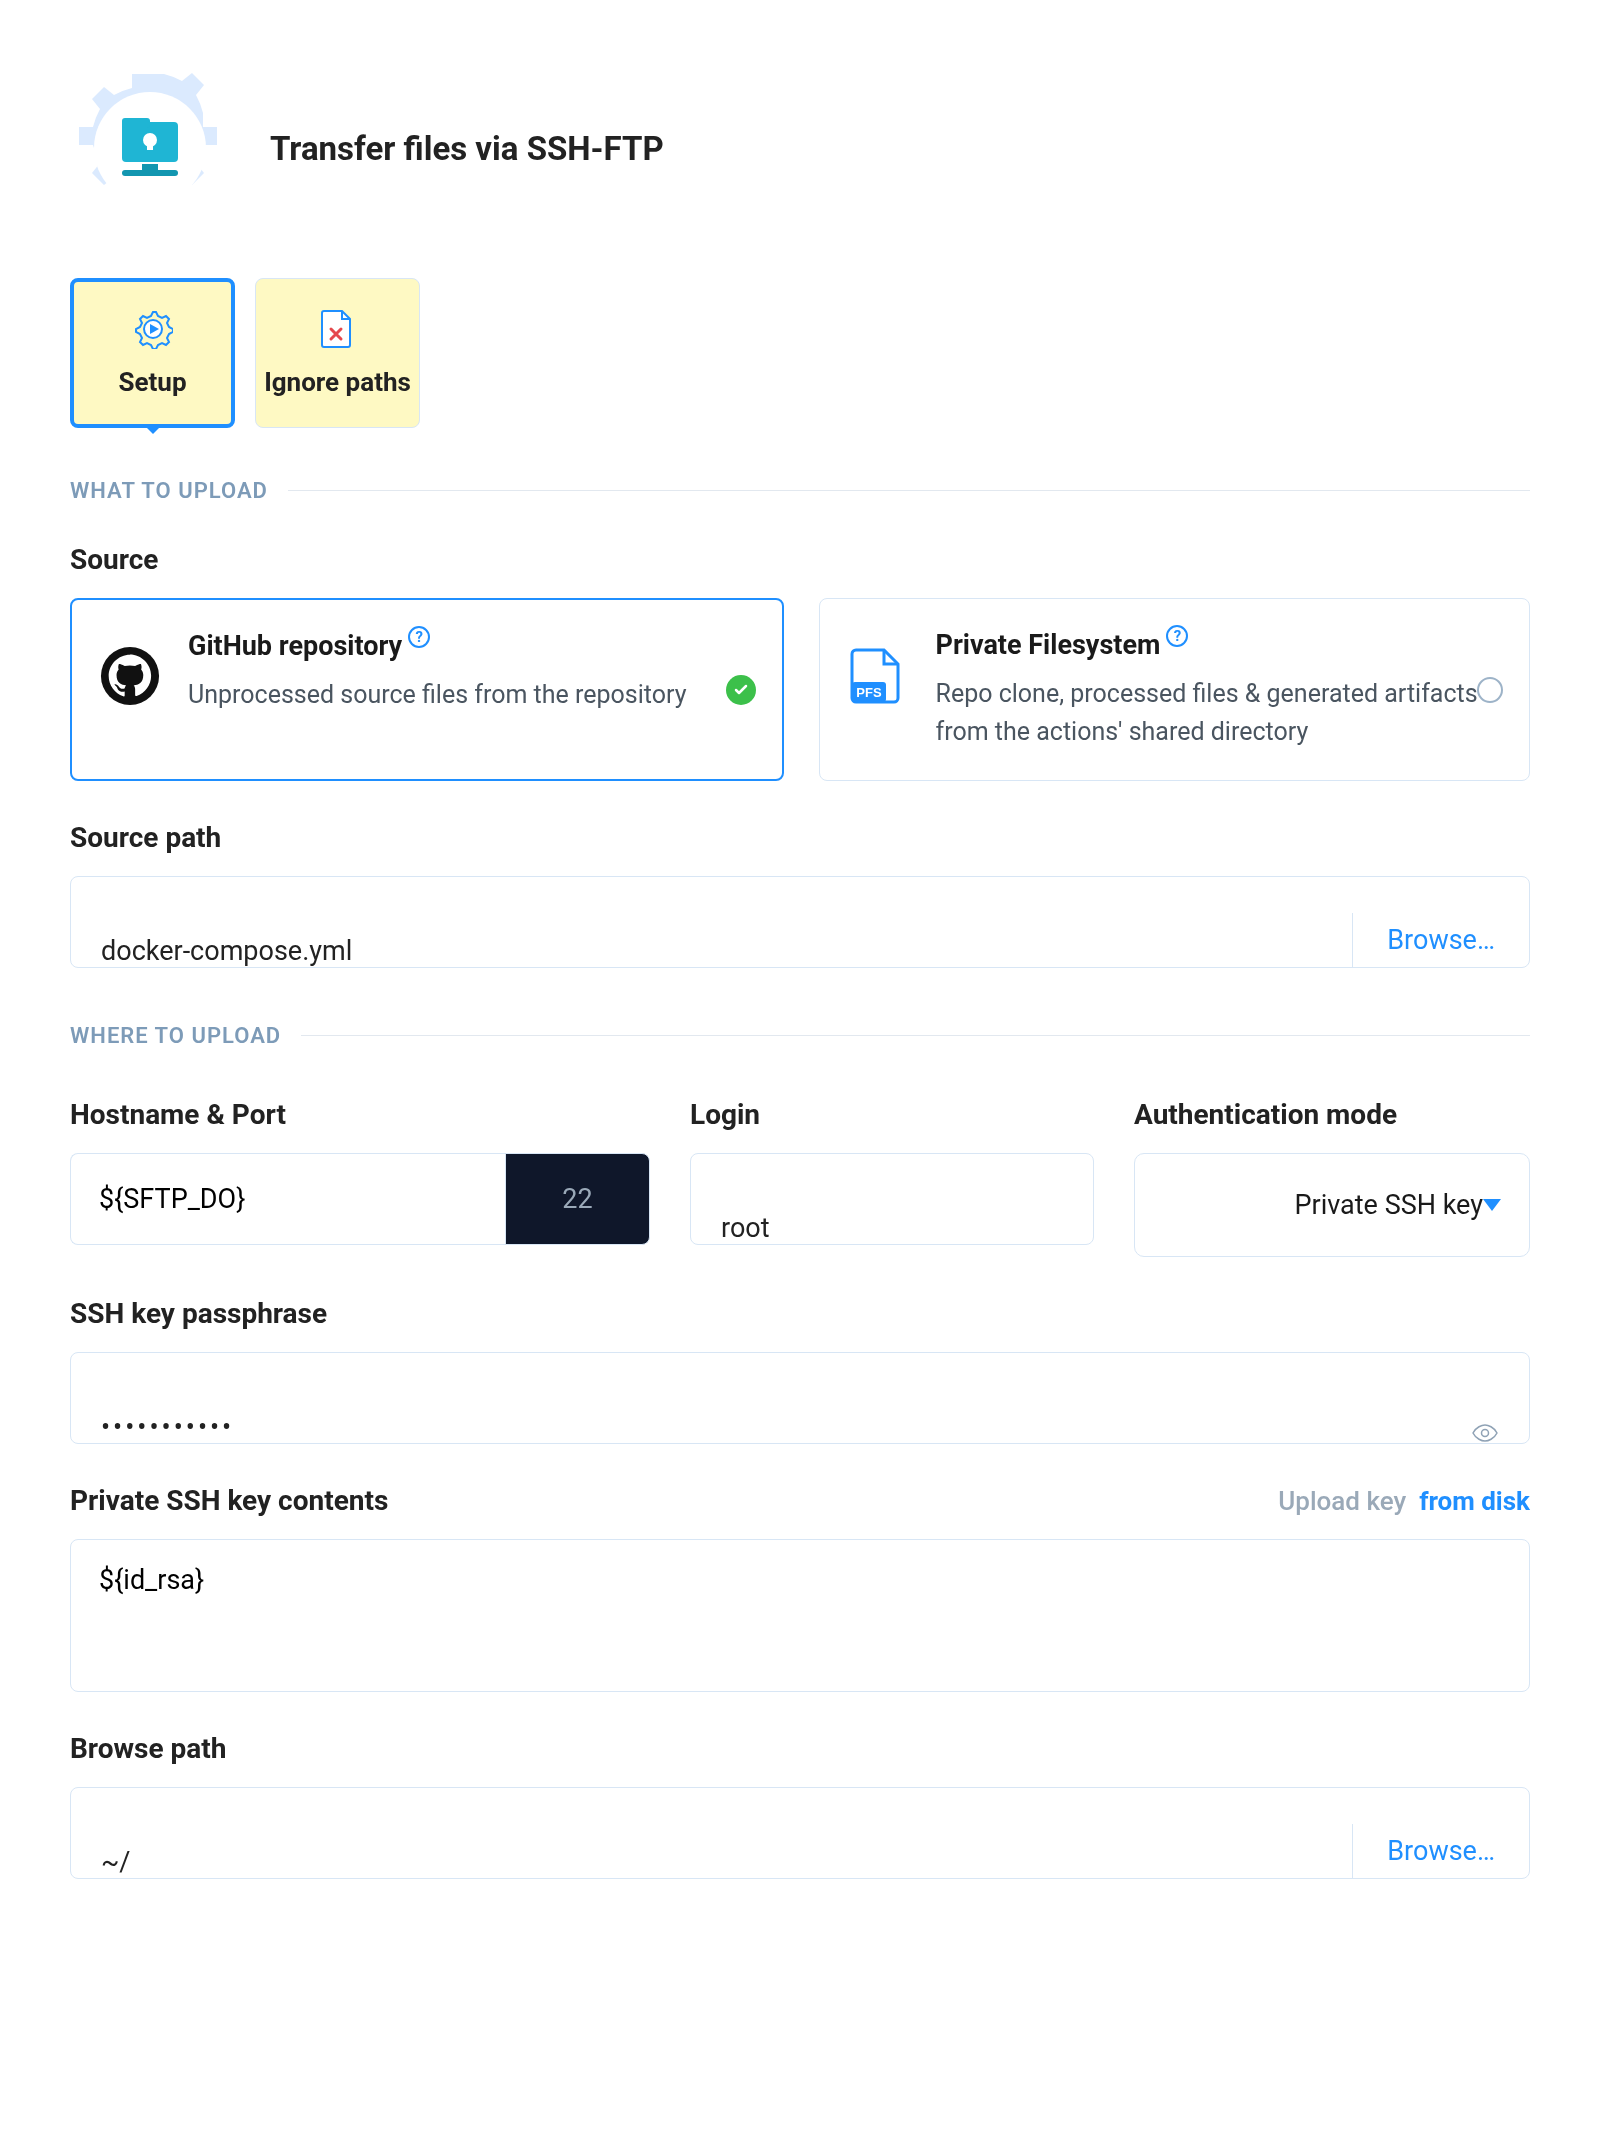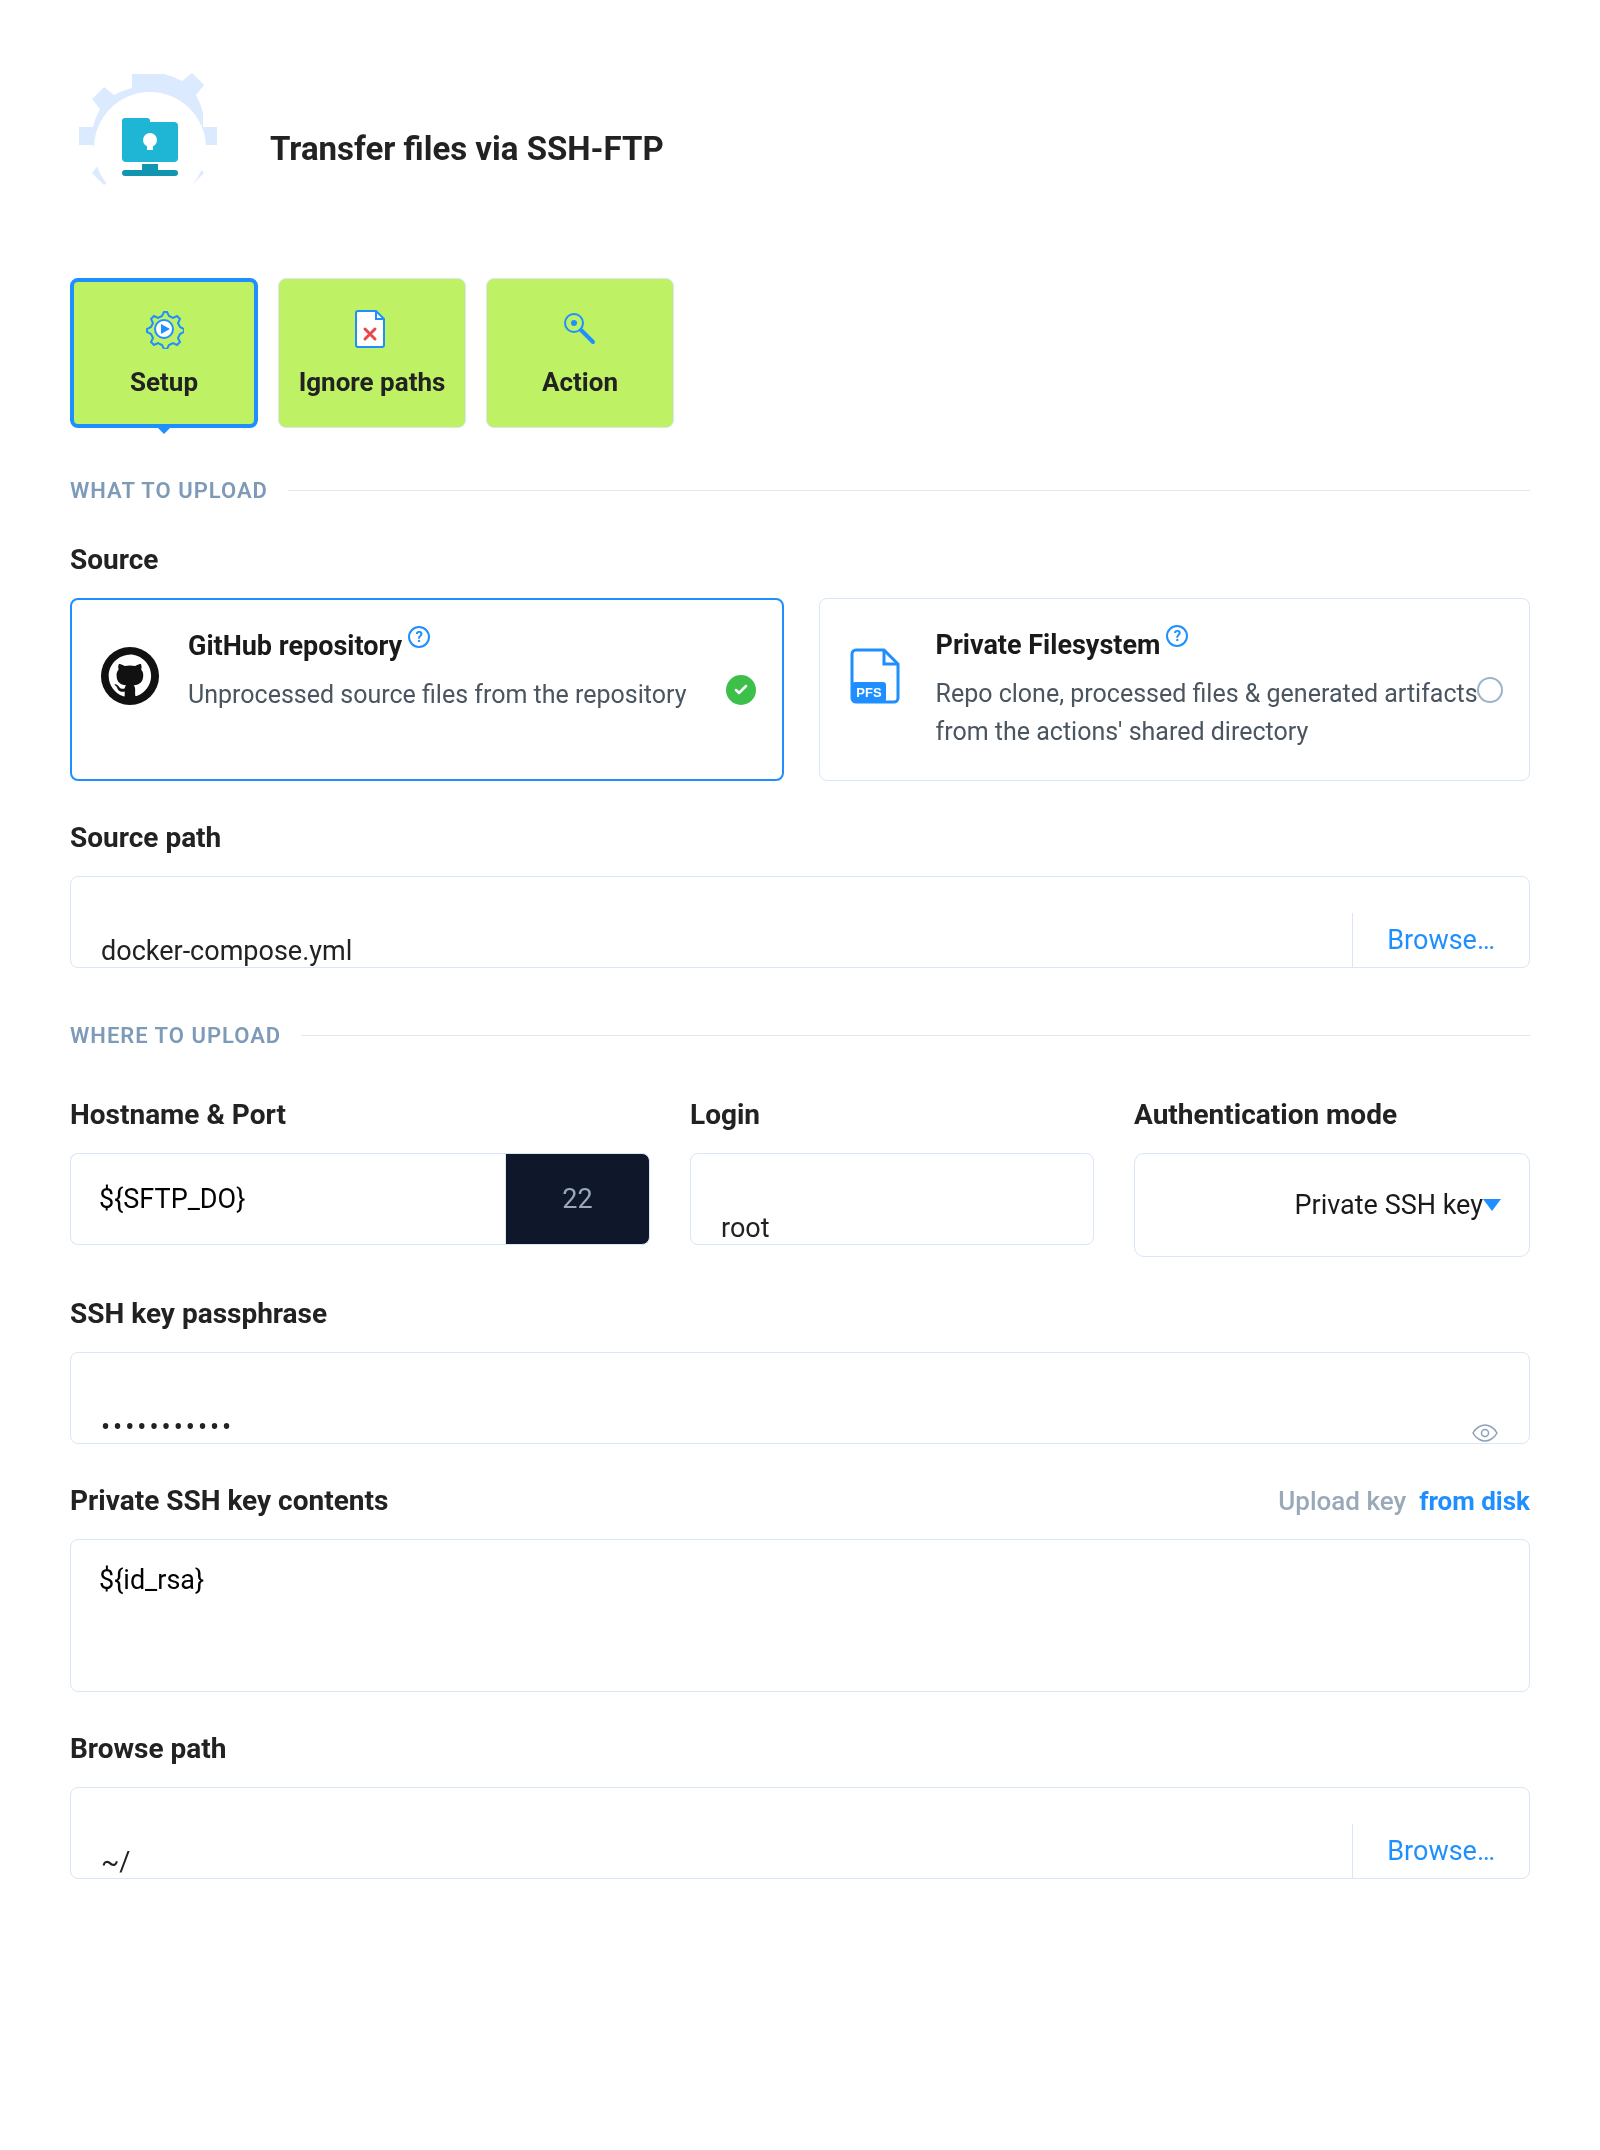--- a/index.html
+++ b/index.html
@@ -8,25 +8,25 @@
     background: #fff;
     color: #1a1a1a;
     padding: 60px 70px;
     width: 1600px;
   }
   .header-row { display: flex; align-items: center; gap: 40px; margin: 8px 0 50px 0;}
   .gear-badge { width: 160px; height: 160px; position: relative; display:flex; align-items:center; justify-content:center; }
   .page-title { font-size: 33px; font-weight: 700; color: #222; }
   .tabs { display: flex; gap: 20px; margin-bottom: 50px; }
   .tab {
-    width: 188px; height: 150px;
+    width: 165px; height: 150px;
     border: 1.5px solid #d8e6f5; border-radius: 8px;
     display: flex; flex-direction: column; align-items: center; justify-content: center;
     gap: 18px; font-size: 26px; font-weight: 700; color: #222;
-    cursor: pointer; position: relative; background:#bef264;
+    cursor: pointer; position: relative; background:#fef9c3;
   }
   .tab.active { border: 4px solid #1f8fff; }
   .tab.active::after {
     content: ""; position: absolute; bottom: -10px; left: 50%; transform: translateX(-50%);
     width: 0; height: 0; border-left: 10px solid transparent; border-right: 10px solid transparent;
     border-top: 10px solid #1f8fff;
   }
   .tab .icon { height: 40px; display:flex; align-items:center; justify-content:center;}
   .section-label {
     font-size: 22px; font-weight: 600; letter-spacing: 1px; color: #7d9bb8;
@@ -118,30 +118,20 @@
   <div class="tab">
     <span class="icon">
       <svg width="36" height="40" viewBox="0 0 36 40">
           <path d="M4 2h18l8 8v26a2 2 0 0 1-2 2H4a2 2 0 0 1-2-2V4a2 2 0 0 1 2-2z" fill="#fff" stroke="#1f8fff" stroke-width="2"></path>
           <path d="M22 2v8h8" fill="none" stroke="#1f8fff" stroke-width="2"></path>
           <path d="M11 20l10 10M21 20l-10 10" stroke="#e5484d" stroke-width="3" stroke-linecap="round"></path>
         </svg>
     </span>
     <span>Ignore paths</span>
   </div>
-  <div class="tab">
-    <span class="icon">
-      <svg width="40" height="40" viewBox="0 0 40 40">
-          <circle cx="14" cy="14" r="9" fill="none" stroke="#1f8fff" stroke-width="2"></circle>
-          <circle cx="14" cy="14" r="3" fill="#1f8fff"></circle>
-          <path d="M21 21l12 12" stroke="#1f8fff" stroke-width="4" stroke-linecap="round"></path>
-        </svg>
-    </span>
-    <span>Action</span>
-  </div>
 </div>
 
 <div class="section-label">
   <span>WHAT TO UPLOAD</span>
   <span class="rule"></span>
 </div>
 
 <div class="field-label">Source</div>
 <div class="source-cards">
   <div class="card selected">

